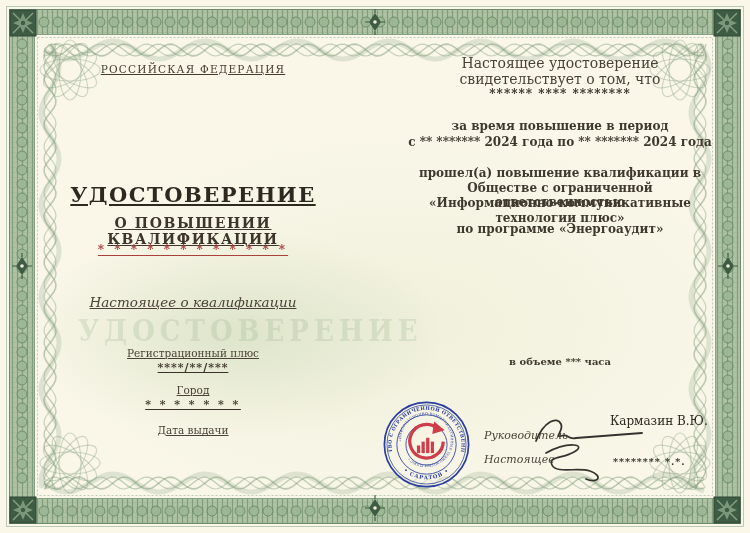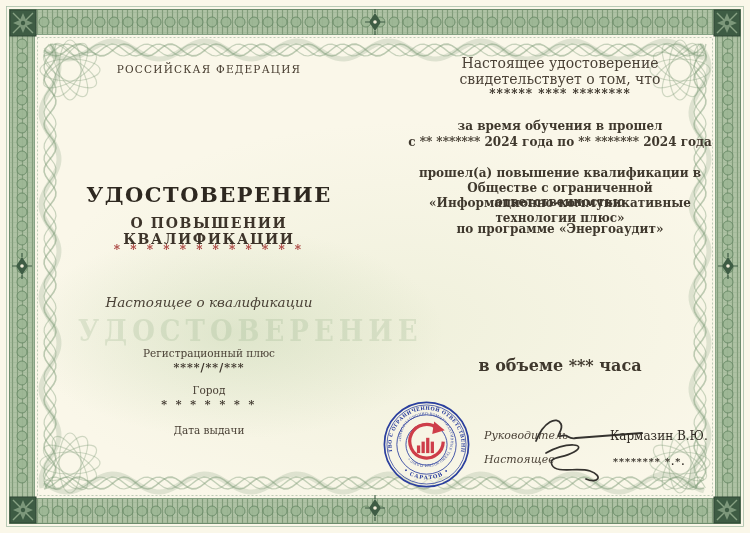--- a/index.html
+++ b/index.html
@@ -19,45 +19,45 @@
       radial-gradient(ellipse 300px 150px at 200px 300px, rgba(170,196,150,.30), rgba(170,196,150,0) 70%),
       radial-gradient(ellipse 520px 280px at 370px 290px, rgba(213,223,186,.28), rgba(213,223,186,0) 72%);
     pointer-events:none;
   }
   .watermark{
     left:78px;top:316px;width:312px;text-align:center;
     font-size:26px;font-weight:bold;letter-spacing:5px;
     color:rgba(148,176,134,.24);transform:scaleY(1.15);
   }
   
-  .col-left{left:44px;width:330px;}
+  .col-left{left:28px;width:330px;text-decoration:underline;}
   .country{top:63px;font-size:10.5px;letter-spacing:1.2px;color:#453b2e;}
   .cert-title{top:182px;font-size:21px;font-weight:bold;letter-spacing:1.5px;color:#2e2820;}
   .cert-subtitle{top:215px;font-size:14px;font-weight:bold;letter-spacing:1.6px;color:#3d342a;}
   .series-stars{top:243px;font-size:12px;font-weight:bold;letter-spacing:3px;color:#a8403c;}
   .doc-type{top:294px;font-size:13.5px;font-style:italic;color:#4a4136;}
   .lbl{font-size:10.5px;color:#4a4136;}
   .val{font-size:11px;font-weight:bold;letter-spacing:1px;color:#3b332a;}
   .reg-lbl{top:347px;} .reg-val{top:361px;}
   .city-lbl{top:384px;} .city-val{top:398px;letter-spacing:2.5px;}
   .date-lbl{top:424px;} .date-val{top:438px;}
   
   .col-right{left:400px;width:320px;}
   .intro{top:55px;font-size:14px;color:#4a4136;}
   .holder{top:87px;font-size:12px;font-weight:bold;letter-spacing:1px;color:#332c23;}
   .b-line{font-size:12px;font-weight:bold;color:#3f382d;}
   .period1{top:119px;} .period2{top:135px;}
   .comp1{top:166px;} .comp2{top:181px;} .comp3{top:196px;} .comp4{top:211px;}
   .program{top:222px;}
-  .volume{top:356px;font-size:16px;font-weight:bold;color:#3f382d;}
+  .volume{top:356px;font-size:10px;font-weight:bold;color:#3f382d;}
   
   .sig-lbl{font-size:11px;font-style:italic;color:#4a4136;}
   .head-lbl{left:484px;top:429px;}
   .sec-lbl{left:484px;top:453px;}
-  .head-name{left:610px;top:429px;font-size:12px;color:#2f2922;}
+  .head-name{left:610px;top:414px;font-size:12px;color:#2f2922;}
   .sec-name{left:613px;top:456px;font-size:9.5px;font-weight:bold;letter-spacing:1px;color:#2f2922;}
   .sig-svg{position:absolute;}
 </style>
 </head>
 <body>
 
 <div class="paper">
 
   <svg id="border-svg" width="750" height="533" viewBox="0 0 750 533">
     <defs>
@@ -340,21 +340,21 @@
   <div class="abs ctr col-left series-stars">* * * * * * * * * * * *</div>
   <div class="abs ctr col-left doc-type">Настоящее о квалификации</div>
   <div class="abs ctr col-left lbl reg-lbl">Регистрационный плюс</div>
   <div class="abs ctr col-left val reg-val">****/**/***</div>
   <div class="abs ctr col-left lbl city-lbl">Город</div>
   <div class="abs ctr col-left val city-val">* * * * * * *</div>
   <div class="abs ctr col-left lbl date-lbl">Дата выдачи</div>
 
   <div class="abs ctr col-right intro">Настоящее удостоверение свидетельствует о том, что</div>
   <div class="abs ctr col-right holder">****** **** ********</div>
-  <div class="abs ctr col-right b-line period1">за время обучения в прошел</div>
+  <div class="abs ctr col-right b-line period1">за время повышение в период</div>
   <div class="abs ctr col-right b-line period2">с ** ******* 2024 года по ** ******* 2024 года</div>
   <div class="abs ctr col-right b-line comp1">прошел(а) повышение квалификации в</div>
   <div class="abs ctr col-right b-line comp2">Обществе с ограниченной ответственностью</div>
   <div class="abs ctr col-right b-line comp3">«Информационно-коммуникативные</div>
   <div class="abs ctr col-right b-line comp4">технологии плюс»</div>
   <div class="abs ctr col-right b-line program">по программе «Энергоаудит»</div>
   <div class="abs ctr col-right volume">в объеме *** часа</div>
 
   <div class="abs sig-lbl head-lbl">Руководитель</div>
   <svg class="sig-svg" style="left:530px;top:413px;" width="118" height="38" viewBox="0 0 118 38">

